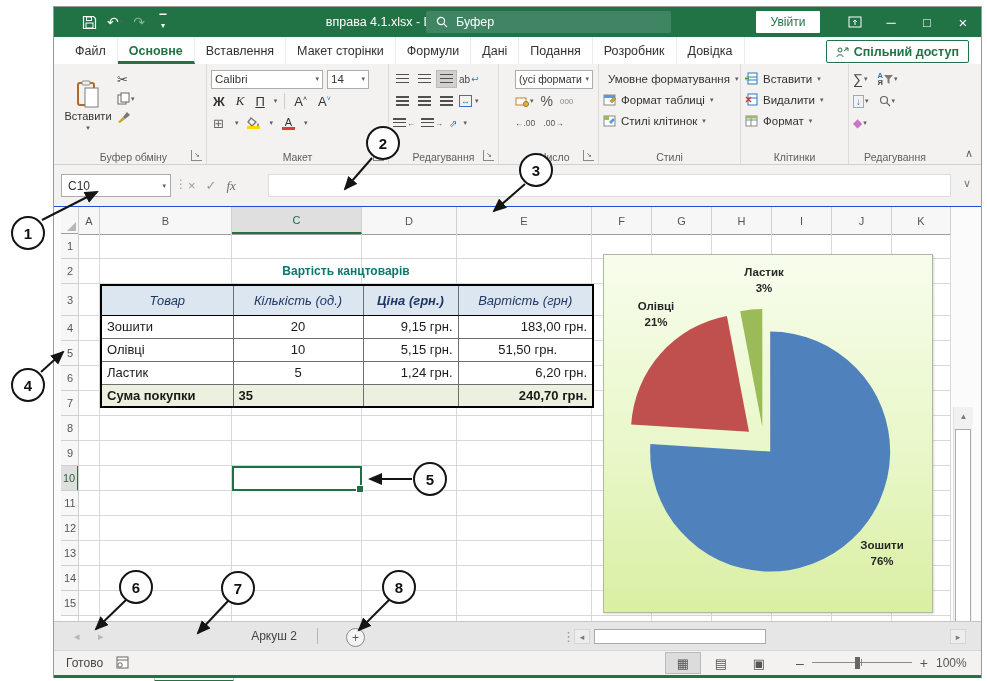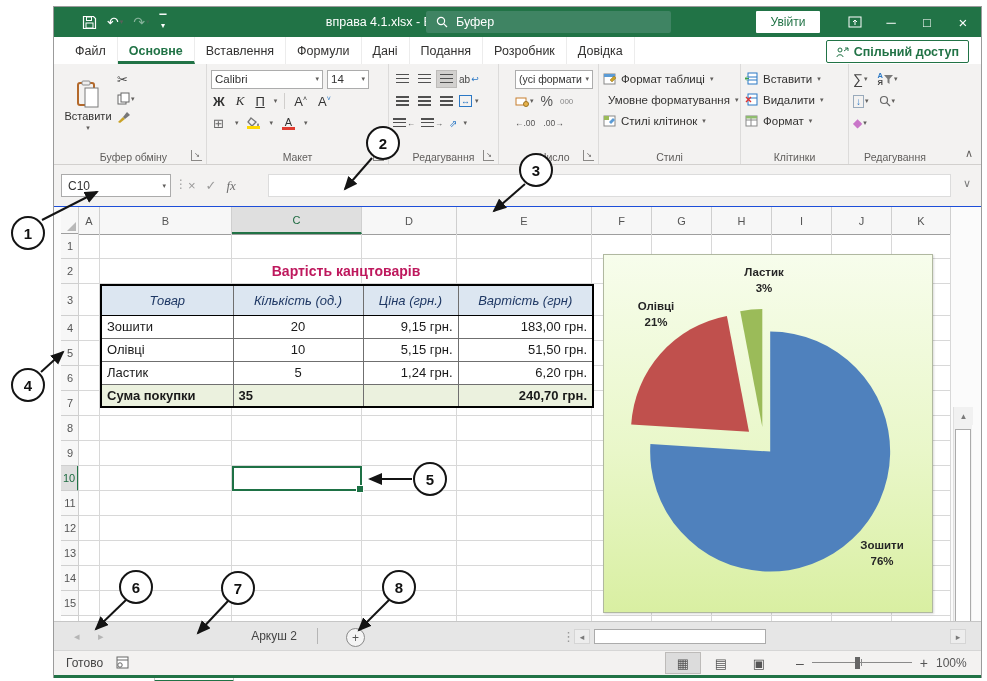--- a/index.html
+++ b/index.html
@@ -79,21 +79,21 @@
   .rh.sel{background:#dfdfdf;color:#1e6b41;border-right:2px solid #217346;}
   .corner{position:absolute;left:0;top:0;width:18px;height:27px;background:#f7f7f7;border-right:1px solid #cfcfcf;
       border-bottom:1px solid #9e9e9e;box-sizing:border-box;}
   .corner:after{content:"";position:absolute;right:2px;bottom:2px;border-left:9px solid transparent;
       border-bottom:9px solid #b8b8b8;}
   .vline{position:absolute;width:1px;background:#d8d8d8;}
   .hline{position:absolute;height:1px;background:#d8d8d8;}
   .chbase{position:absolute;left:0;top:27px;width:890px;height:1px;background:#9e9e9e;}
   
   .sheet-title{position:absolute;left:39px;top:52px;width:492px;height:25px;line-height:25px;text-align:center;
-      font-weight:bold;font-size:14px;color:#be185d;z-index:5;background:transparent;}
+      font-weight:bold;font-size:12px;color:#0f766e;z-index:5;background:transparent;}
   table.xl{position:absolute;left:39px;top:77px;border-collapse:collapse;table-layout:fixed;z-index:5;
       font-size:13px;color:#1a1a1a;background:#fff;border:2px solid #000;}
   table.xl td{border:1px solid #6f6f6f;box-sizing:border-box;padding:0 5px;overflow:hidden;white-space:nowrap;}
   table.xl tr.hdr td{background:#dce6f1;font-style:italic;color:#1f3864;text-align:center;height:30px;border-bottom:1px solid #000;}
   table.xl tr.data td{height:23px;}
   table.xl tr.total td{background:#ebf1de;font-weight:bold;height:23px;}
   
   .selbox{position:absolute;border:2px solid #1e7145;box-sizing:border-box;z-index:6;background:transparent;}
   .selhandle{position:absolute;right:-4px;bottom:-4px;width:6px;height:6px;background:#1e7145;border:1px solid #fff;}
   
@@ -176,20 +176,21 @@
         <span class="wbtn">□</span>
         <span class="wbtn" style="font-size:15px;">×</span>
       </div>
     </div>
 
     <div class="tabrow">
       <div class="rtabs" id="rtabs">
           <div class="rtab">Файл</div>
           <div class="rtab sel">Основне</div>
           <div class="rtab">Вставлення</div>
+          <div class="rtab">Макет сторінки</div>
           <div class="rtab">Формули</div>
           <div class="rtab">Дані</div>
           <div class="rtab">Подання</div>
           <div class="rtab">Розробник</div>
           <div class="rtab">Довідка</div>
         </div>
       <div class="sharebtn">
         <svg width="13" height="12" viewBox="0 0 13 12">
             <circle cx="4" cy="4" r="2" fill="none" stroke="#217346"></circle>
             <path d="M1 11 c0-3 6-3 6 0" fill="none" stroke="#217346"></path>
@@ -343,34 +344,34 @@
           <span class="mini" style="font-size:8.5px;color:#555;">←.00</span>
           <span class="mini" style="font-size:8.5px;color:#555;">.00→</span>
         </div>
         <div class="glabel">Число</div>
         <span class="launcher">↘</span>
       </div>
 
       <div class="rgroup" style="width:142px;">
         <div class="stybtn">
           <svg width="13" height="13" viewBox="0 0 13 13">
+              <rect x="1" y="1" width="11" height="11" fill="#fff" stroke="#888"></rect>
+              <rect x="1" y="1" width="5" height="5" fill="#e05c5c"></rect>
+              <rect x="7" y="7" width="5" height="5" fill="#5b9bd5"></rect>
+            </svg>
+          <span>Умовне форматування</span>
+            <span class="dd">▾</span>
+        </div>
+        <div class="stybtn">
+          <svg width="13" height="13" viewBox="0 0 13 13">
               <rect x="1" y="2" width="11" height="10" fill="#fff" stroke="#888"></rect>
               <rect x="1" y="2" width="11" height="3" fill="#5b9bd5"></rect>
               <path d="M7 8 l4-4 2 2-4 4 z" fill="#c9a227" stroke="#9a7322" stroke-width=".5"></path>
             </svg>
           <span>Формат таблиці</span>
-            <span class="dd">▾</span>
-        </div>
-        <div class="stybtn">
-          <svg width="13" height="13" viewBox="0 0 13 13">
-              <rect x="1" y="1" width="11" height="11" fill="#fff" stroke="#888"></rect>
-              <rect x="1" y="1" width="5" height="5" fill="#e05c5c"></rect>
-              <rect x="7" y="7" width="5" height="5" fill="#5b9bd5"></rect>
-            </svg>
-          <span>Умовне форматування</span>
             <span class="dd">▾</span>
         </div>
         <div class="stybtn">
           <svg width="13" height="13" viewBox="0 0 13 13">
               <rect x="1" y="2" width="11" height="10" fill="#fff" stroke="#888"></rect>
               <rect x="1" y="2" width="5" height="4" fill="#9bbb59"></rect>
               <path d="M6 8 l4-4 2 2-4 4 z" fill="#5b9bd5"></path>
             </svg>
           <span>Стилі клітинок</span>
             <span class="dd">▾</span>
@@ -478,34 +479,34 @@
           <colgroup>
               <col style="width:132px;">
               <col style="width:130px;">
               <col style="width:95px;">
               <col style="width:135px;">
             </colgroup>
           <tbody id="xltbody">
               <tr class="hdr">
                 <td style="text-align: center;">Товар</td>
                 <td style="text-align: center;">Кількість (од.)</td>
-                <td style="text-align: center;">Ціна (грн.)</td>
+                <td style="text-align: center; font-weight: bold;">Ціна (грн.)</td>
                 <td style="text-align: center;">Вартість (грн)</td>
               </tr>
               <tr class="data">
                 <td style="text-align: left;">Зошити</td>
                 <td style="text-align: center;">20</td>
                 <td style="text-align: right;">9,15 грн.</td>
                 <td style="text-align: right;">183,00 грн.</td>
               </tr>
               <tr class="data">
                 <td style="text-align: left;">Олівці</td>
                 <td style="text-align: center;">10</td>
                 <td style="text-align: right;">5,15 грн.</td>
-                <td style="text-align: right; padding-left: 10px;">51,50 грн.</td>
+                <td style="text-align: center; padding-left: 10px;">51,50 грн.</td>
               </tr>
               <tr class="data">
                 <td style="text-align: left;">Ластик</td>
                 <td style="text-align: center;">5</td>
                 <td style="text-align: right;">1,24 грн.</td>
                 <td style="text-align: right;">6,20 грн.</td>
               </tr>
               <tr class="total">
                 <td style="text-align: left;">Сума покупки</td>
                 <td style="text-align: left;">35</td>

